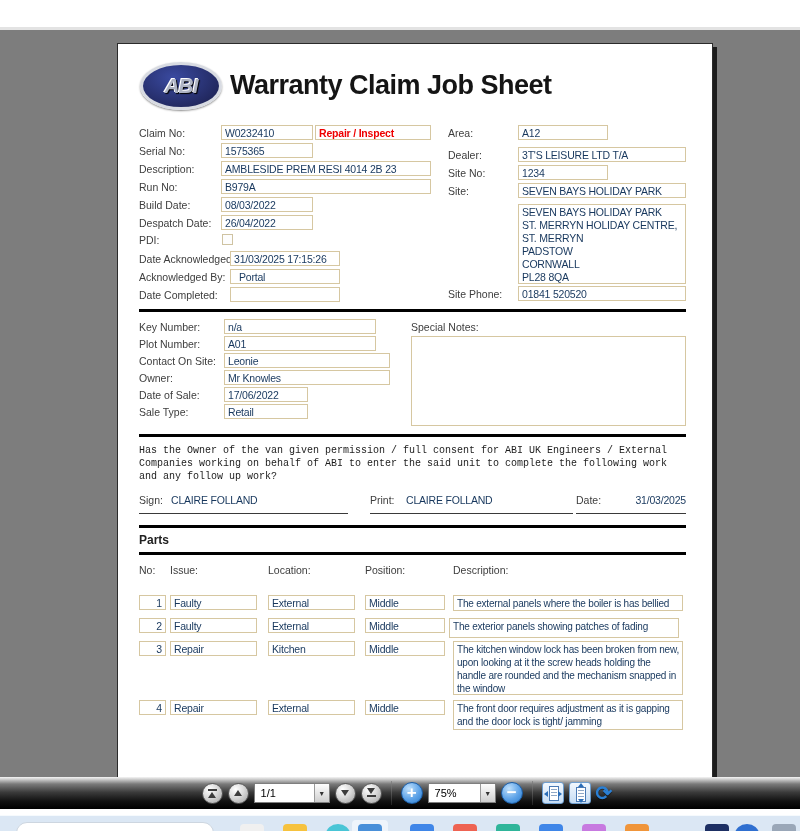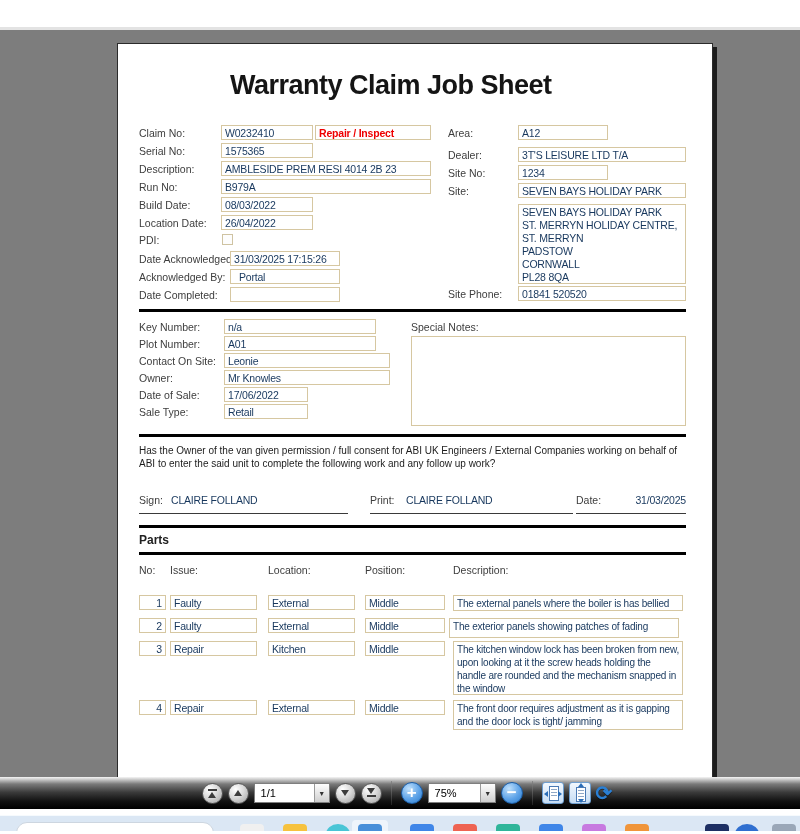--- a/index.html
+++ b/index.html
@@ -24,21 +24,21 @@
     color:#151515; letter-spacing:-0.5px; white-space:nowrap; }
 
   .lbl { position:absolute; font-size:10.5px; font-weight:normal; color:#3d3d3d; white-space:nowrap; }
   .box { position:absolute; height:15px; line-height:14px; background:#fff;
     border:1px solid #d6c7a1; font-size:10.5px; letter-spacing:-0.2px; color:#17375d;
     padding:0 3px; overflow:hidden; white-space:nowrap; }
   .box.tall { white-space:pre-line; line-height:13px; padding-top:1px; }
   .red { color:#ee0000; font-weight:bold; }
   .chk { position:absolute; width:11px; height:11px; background:#fdfdfd; border:1px solid #cfc3a2; }
   .rule { position:absolute; height:3px; background:#000; left:21px; width:547px; }
-  .smalltext { position:absolute; font-size:10px; color:#1c1c1c; line-height:13px; }
+  .smalltext { position:absolute; font-size:10px; color:#1c1c1c; line-height:13px;font-family:Liberation Mono, monospace; }
   .sign-line { position:absolute; border-top:1px solid #3a3a3a; }
   .sig-val { position:absolute; font-size:10.5px; color:#17375d; letter-spacing:-0.2px; white-space:nowrap; }
   .parts-title { position:absolute; font-size:12px; font-weight:bold; color:#222; }
   .pdesc { white-space:normal; line-height:13px; padding-top:1px; font-size:10px; letter-spacing:-0.2px; }
 
   
   .toolbar { height:32px; background:linear-gradient(180deg,#f4f4f4 0,#c9c9c9 8%,#7a7a7a 22%,#3a3a3a 48%,#121212 75%,#000 100%);
     display:flex; align-items:center; justify-content:center; gap:5px;padding-left:14px; }
   .tb-circle { width:21px; height:21px; border-radius:50%; border:1px solid #5a5a5a;
     background:radial-gradient(circle at 35% 28%, #ffffff, #d9d9d9 45%, #9f9f9f);
@@ -82,39 +82,42 @@
   .t-circ { border-radius:50%; }
 </style>
 </head>
 <body>
 
 <div class="top-strip"></div>
 
 <div class="viewer">
   <div class="page">
 
+    <div class="logo">
+      <span>ABI</span>
+    </div>
     <div class="doc-title">Warranty Claim Job Sheet</div>
 
     <div class="lbl" style="left:21px;top:83px">Claim No:</div>
     <div class="box" style="left:103px;top:81px;width:92px">W0232410</div>
     <div class="box red" style="left:197px;top:81px;width:116px">Repair / Inspect</div>
 
     <div class="lbl" style="left:21px;top:101px">Serial No:</div>
     <div class="box" style="left:103px;top:99px;width:92px">1575365</div>
 
     <div class="lbl" style="left:21px;top:119px">Description:</div>
     <div class="box" style="left:103px;top:117px;width:210px">AMBLESIDE PREM RESI 4014 2B 23</div>
 
     <div class="lbl" style="left:21px;top:137px">Run No:</div>
     <div class="box" style="left:103px;top:135px;width:210px">B979A</div>
 
     <div class="lbl" style="left:21px;top:155px">Build Date:</div>
     <div class="box" style="left:103px;top:153px;width:92px">08/03/2022</div>
 
-    <div class="lbl" style="left:21px;top:173px">Location Date:</div>
+    <div class="lbl" style="left:21px;top:173px">Despatch Date:</div>
     <div class="box" style="left:103px;top:171px;width:92px">26/04/2022</div>
 
     <div class="lbl" style="left:21px;top:190px">PDI:</div>
     <div class="chk" style="left:104px;top:190px"></div>
 
     <div class="lbl" style="left:21px;top:209px">Date Acknowledged:</div>
     <div class="box" style="left:112px;top:207px;width:110px">31/03/2025 17:15:26</div>
 
     <div class="lbl" style="left:21px;top:227px">Acknowledged By:</div>
     <div class="box" style="left:112px;top:225px;width:110px;padding-left:8px">Portal</div>

